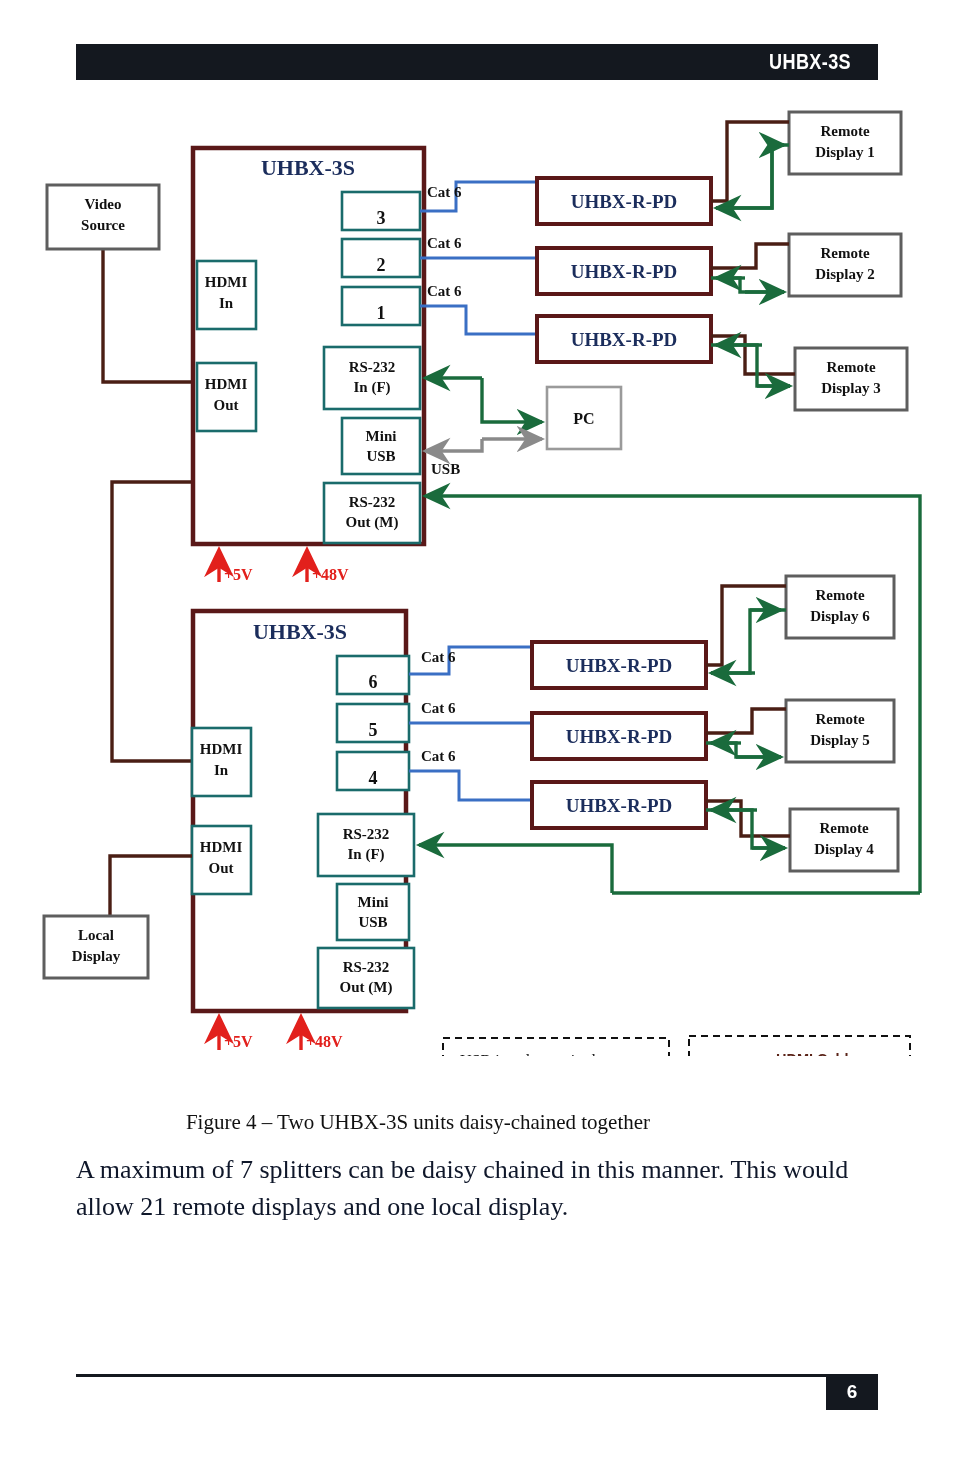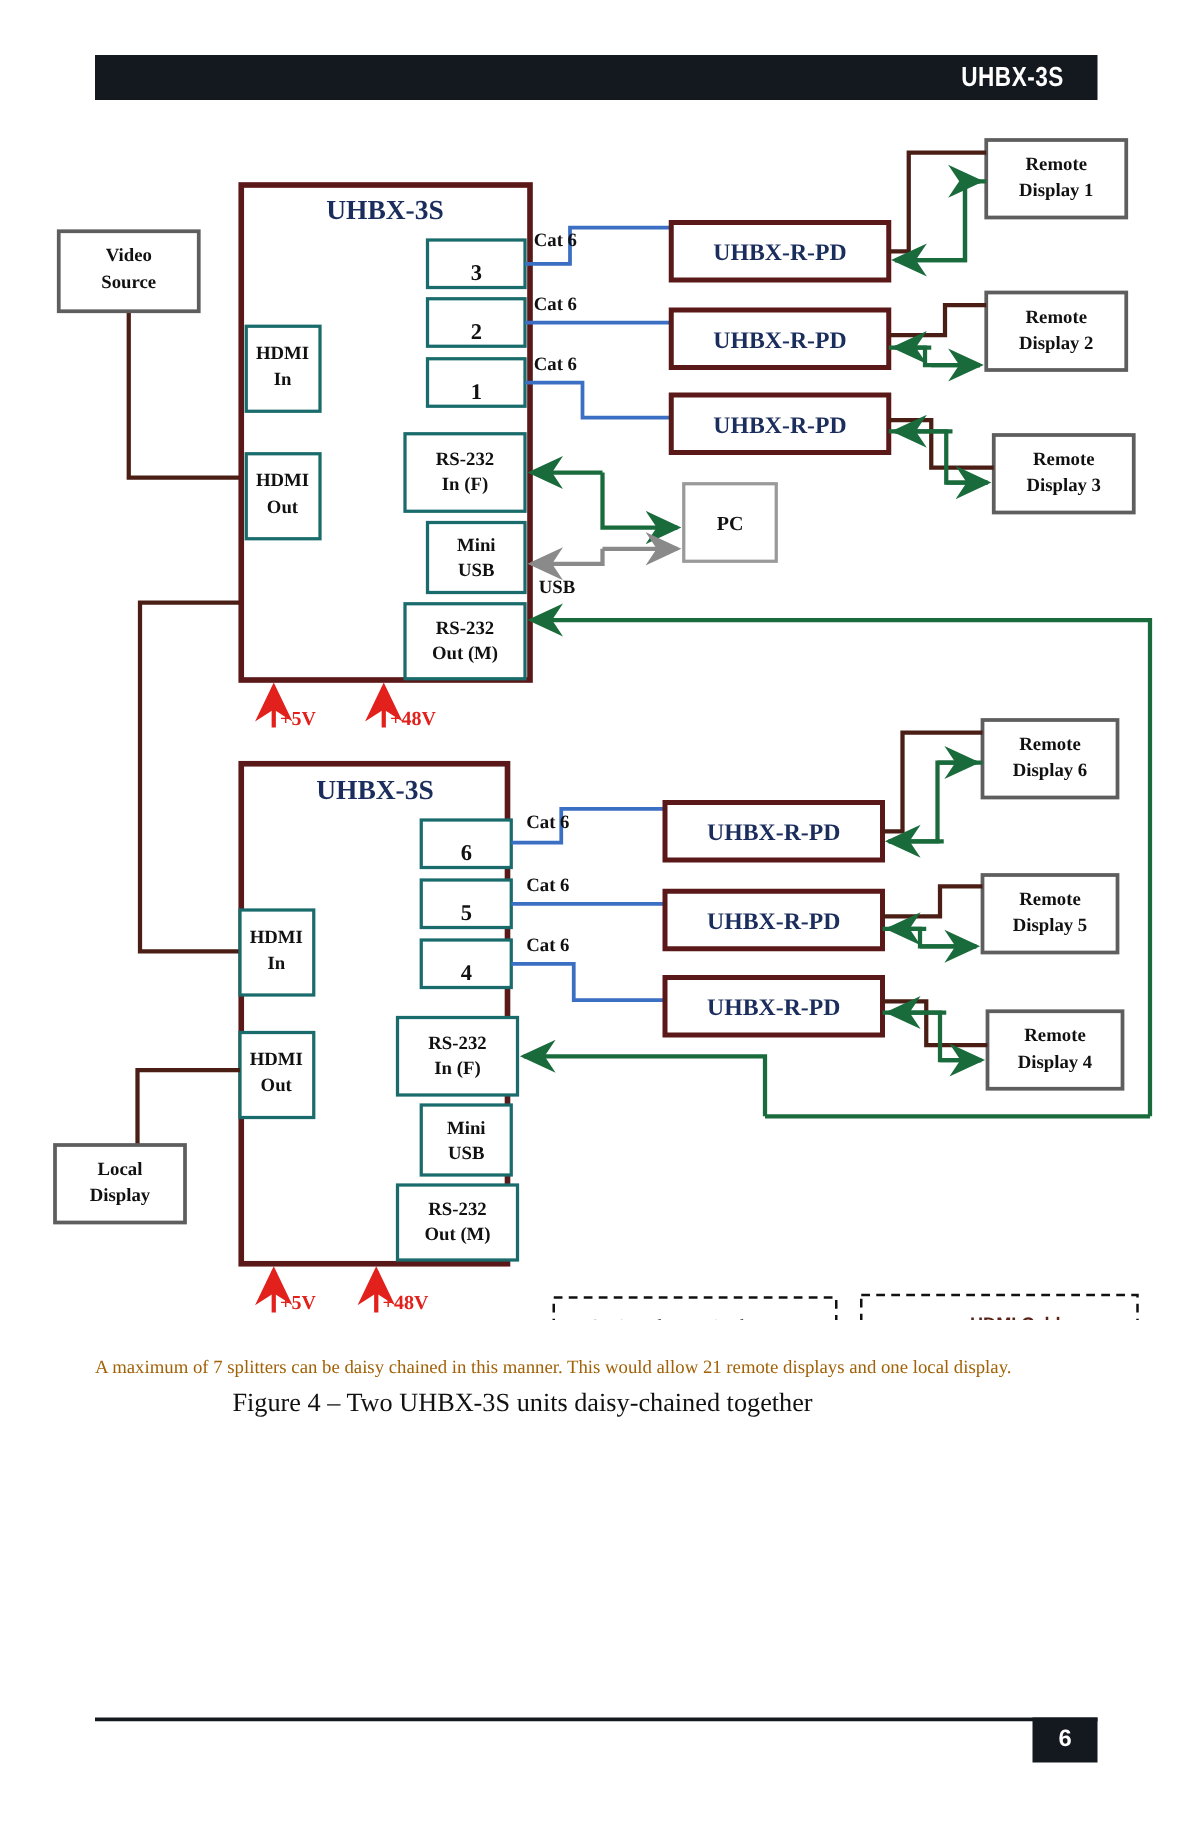--- a/index.html
+++ b/index.html
@@ -54,22 +54,22 @@
     font-family:"Liberation Serif", serif;
     font-size:16px;fill:#111111;
   }
 
   
   .caption{
     position:absolute;left:0;top:1110px;width:816px;
     text-align:center;font-size:21px;color:#111;padding-left:10px;
   }
   .body-text{
-    position:absolute;left:76px;top:1084px;width:790px;
-    font-size:15px;line-height:1.42;color:#a16207;
+    position:absolute;left:76px;top:1152px;width:790px;
+    font-size:26px;line-height:1.42;color:#0f172a;
   }
 
   
   .foot-rule{
     position:absolute;left:76px;top:1374px;width:802px;height:3px;
     background:#14181f;
   }
   .foot-num{
     position:absolute;left:826px;top:1374px;width:52px;height:36px;
     background:#14181f;color:#fff;

